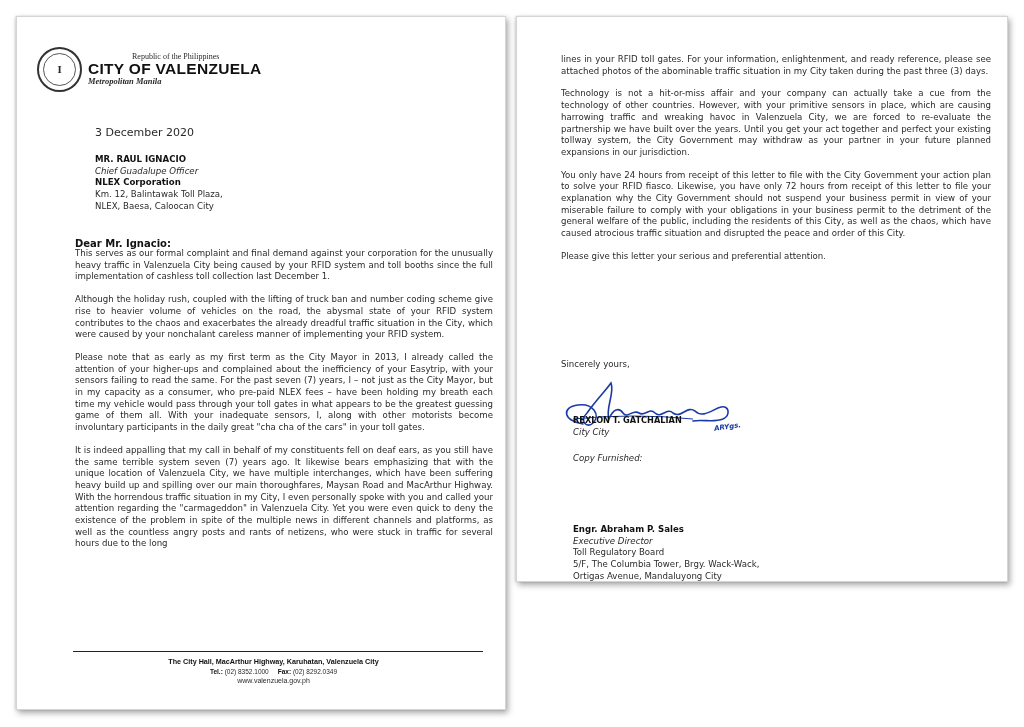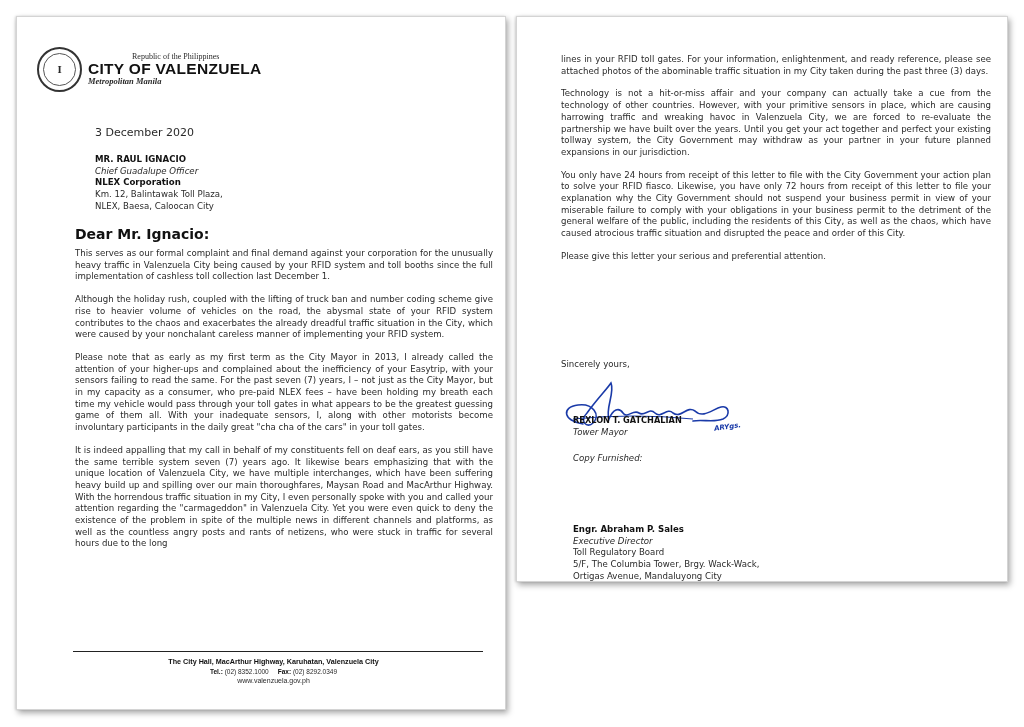--- a/index.html
+++ b/index.html
@@ -20,21 +20,21 @@
   .lh-city { font-family:"Liberation Sans", sans-serif; font-weight:bold; font-size:15.5px; letter-spacing:0.3px; color:#111; }
   .lh-metro { font-family:"Liberation Serif", serif; font-style:italic; font-weight:bold; font-size:8.5px; }
 
   .body-text { position:absolute; left:58px; width:418px; font-size:8.6px; line-height:11.7px; text-align:justify; }
   #page-right .body-text { left:44px; width:430px; }
   .body-text p { margin:0 0 11px 0; }
   .date { position:absolute; left:78px; top:109px; font-size:11px; }
   .addr { position:absolute; left:78px; top:137px; font-size:8.6px; line-height:11.7px; }
   .b { font-weight:bold; color:#111; }
   .i { font-style:italic; }
-  .salutation { position:absolute; left:58px; top:209px; font-size:14px; font-weight:bold; color:#111; }
+  .salutation { position:absolute; left:58px; top:221px; font-size:10px; font-weight:bold; color:#111; }
 
   .tagline { position:absolute; left:0; right:0; top:622px; text-align:center; font-family:"Liberation Sans", sans-serif; font-size:7.5px; }
   .footer-rule { position:absolute; left:56px; right:22px; top:634px; border-top:1.5px solid #222; }
   .footer { position:absolute; left:0; right:0; top:640px; text-align:center; font-family:"Liberation Sans", sans-serif; line-height:9.5px;margin-left:25px; }
   .footer .f1 { font-size:7.2px; font-weight:bold; color:#111; }
   .footer .f2 { font-size:6.5px; }
   .footer .f3 { font-size:7px; }
 
   .closing { position:absolute; left:44px; top:342px; font-size:8.6px; }
   .sig-block { position:absolute; left:44px; top:362px; width:200px; height:60px; }
@@ -104,21 +104,21 @@
   <div class="closing">Sincerely yours,</div>
 
   <div class="sig-block">
     <svg class="sig-svg" width="210" height="60" viewBox="0 0 210 60">
       <path d="M30 45 C10 42 8 28 25 26 C40 24 48 36 40 44 C34 50 26 42 34 34 C44 20 54 10 58 4 C62 14 52 30 56 40 C60 30 66 28 70 34 C74 40 80 30 86 34 C92 38 96 28 102 34 C108 40 114 28 120 34 C128 40 134 26 142 32 C150 40 160 30 168 28 C176 26 178 36 170 40 C160 44 150 40 140 42" fill="none" stroke="#1a3aa8" stroke-width="1.6" stroke-linecap="round"></path>
       <path d="M20 40 C60 36 100 36 140 40" fill="none" stroke="#1a3aa8" stroke-width="1.1"></path>
     </svg>
   </div>
 
   <div class="signer">REXLON T. GATCHALIAN</div>
-  <div class="signer-title">Tower Mayor</div>
+  <div class="signer-title">City City</div>
   <div class="initials">ARYgs.</div>
 
   <div class="cf-label">Copy Furnished:</div>
 
 
   <div class="cf-block" style="top:507px;">
     <div class="b">Engr. Abraham P. Sales</div>
     <div class="i">Executive Director</div>
     <div>Toll Regulatory Board</div>
     <div>5/F, The Columbia Tower, Brgy. Wack-Wack,</div>

